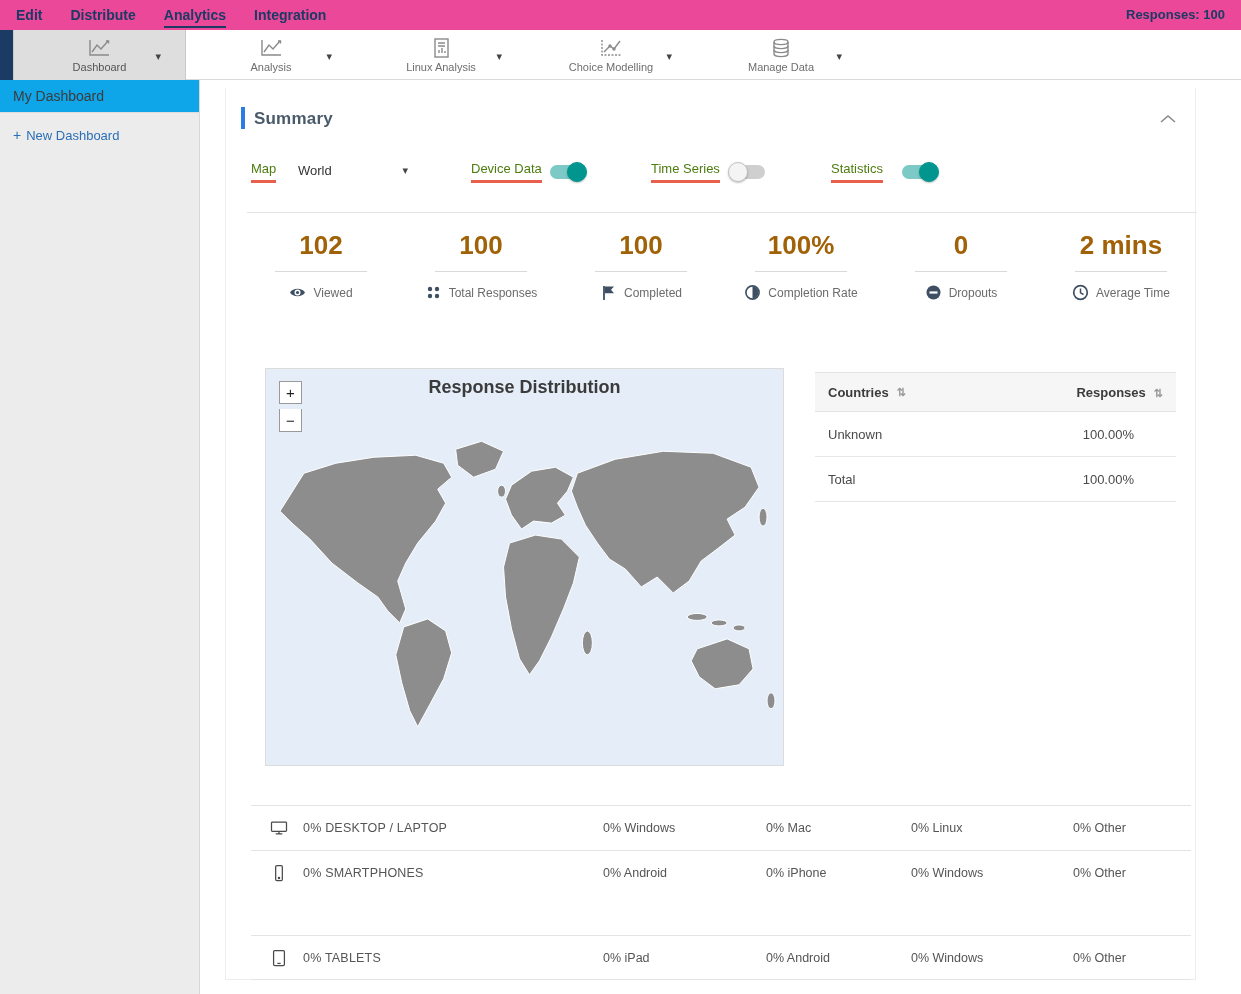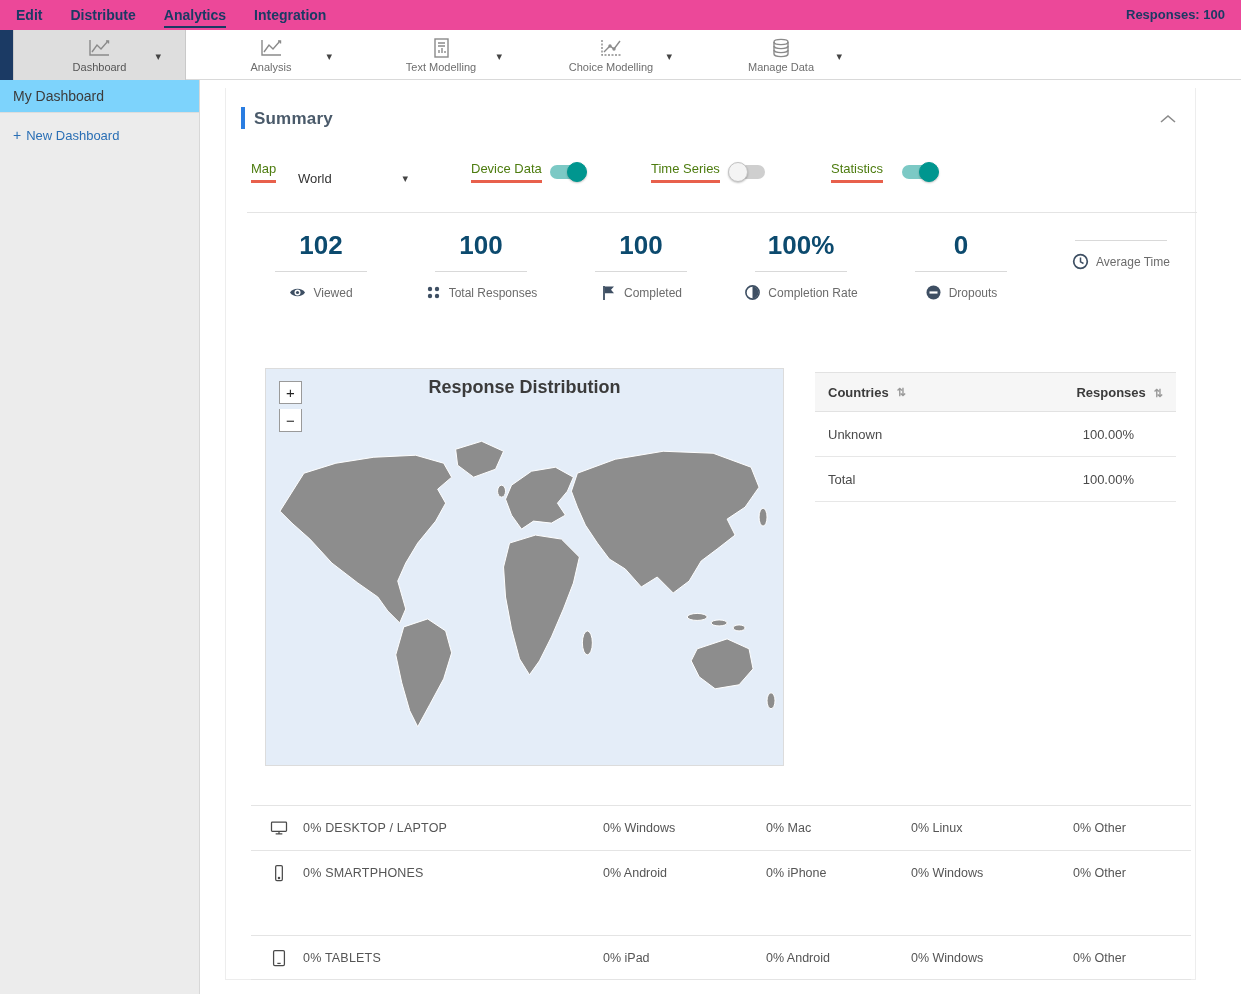--- a/index.html
+++ b/index.html
@@ -21,45 +21,45 @@
   .tool-col { display:flex; flex-direction:column; align-items:center; gap:2px; }
   .tool-label { font-size:11px; color:#6e6e6e; }
   .tool-caret { position:absolute; right:24px; top:20px; font-size:11px; color:#444; }
   .tool-item.selected { background:#dedede; border-left:1px solid #c9c9c9; border-right:1px solid #c9c9c9; }
   .tool-item.selected .tool-label { color:#555; }
   .ticon { width:26px; height:22px; display:block; }
   .ticon * { stroke:#8a8a8a; fill:none; stroke-width:1.4; }
 
   
   .sidebar { position:absolute; left:0; top:80px; width:200px; height:914px; background:#ececec; border-right:1px solid #d8d8d8; }
-  .side-item { height:33px; background:#7dd3fc; border-bottom:1px solid #ddd; display:flex; align-items:center; padding-left:13px; font-size:14px; color:#3c3c3c; cursor:pointer; }
+  .side-item { height:33px; background:#0ea5e9; border-bottom:1px solid #ddd; display:flex; align-items:center; padding-left:13px; font-size:14px; color:#3c3c3c; cursor:pointer; }
   .new-dash { margin:14px 0 0 13px; font-size:13px; color:#2a6fb5; cursor:pointer; display:flex; align-items:center; gap:5px; }
   .new-dash .plus { font-size:14px; }
 
   
   .panel { position:absolute; left:225px; top:88px; width:971px; height:892px; background:#fff; border:1px solid #ededed; border-top:none; }
   .summary-accent { position:absolute; left:15px; top:19px; width:4px; height:22px; background:#2a7de1; }
   .summary-title { position:absolute; left:28px; top:21px; font-size:17px; color:#4a5a6a; font-weight:bold; letter-spacing:.2px; }
   .collapse-btn { position:absolute; right:18px; top:24px; width:18px; height:14px; cursor:pointer; }
 
   
   .ctl-label { position:absolute; top:73px; font-size:13px; color:#4d7c0f; }
   .ctl-label .txt { padding-bottom:4px; display:inline-block; }
   .red-under { border-bottom:3px solid #e8604c; }
-  .map-select { position:absolute; left:72px; top:70px; width:110px; height:24px; display:flex; align-items:center; justify-content:space-between; cursor:pointer; font-size:13px; color:#333;margin-top:8px; }
+  .map-select { position:absolute; left:72px; top:70px; width:110px; height:24px; display:flex; align-items:center; justify-content:space-between; cursor:pointer; font-size:13px; color:#333; }
   .map-select .caret { font-size:11px; color:#444; }
   .toggle { position:absolute; top:77px; width:36px; height:14px; border-radius:8px; background:#cfcfcf; cursor:pointer; }
   .toggle .knob { position:absolute; top:-3px; left:-1px; width:20px; height:20px; border-radius:50%; background:#f4f4f4; border:1px solid #c2c2c2; box-shadow:0 1px 2px rgba(0,0,0,.25); transition:left .1s; }
   .toggle.on { background:#7cc9c5; }
   .toggle.on .knob { left:17px; background:#00968f; border-color:#00968f; }
   .ctl-divider { position:absolute; left:21px; top:124px; width:950px; border-top:1px solid #e4e4e4; }
 
   
   .stat { position:absolute; top:142px; width:160px; text-align:center; }
-  .stat .num { font-size:26px; font-weight:bold; color:#0c4a6e; }
+  .stat .num { font-size:26px; font-weight:bold; color:#a16207; }
   .stat .rule { width:92px; margin:10px auto 0; border-bottom:1px solid #d9d9d9; }
   .stat .meta { margin-top:12px; display:flex; align-items:center; justify-content:center; gap:7px; }
   .stat .meta .lbl { font-size:12px; color:#6b6b6b; }
   .sicon { width:17px; height:17px; display:block; }
 
   
   .map-box { position:absolute; left:39px; top:280px; width:519px; height:398px; background:#e4edf8; border:1px solid #dcdcdc; overflow:hidden; }
   .map-title { position:absolute; left:0; right:0; top:8px; text-align:center; font-size:18px; font-weight:bold; color:#3b3b3b; }
   .map-svg { position:absolute; left:0; top:26px; width:519px; height:372px; }
   .map-svg path, .map-svg ellipse { fill:#8d8d8d; stroke:#fff; stroke-width:1; }
@@ -127,21 +127,21 @@
       <span class="tool-caret">▾</span>
     </div>
 
     <div class="tool-item" style="left:356px; width:170px;">
       <div class="tool-col">
         <svg class="ticon" viewBox="0 0 26 22">
             <rect x="7" y="2" width="13" height="18"></rect>
             <path d="M10 6 h7 M10 9 h7"></path>
             <path d="M11 16 v-3 M14 16 v-5 M17 16 v-2"></path>
           </svg>
-        <span class="tool-label">Text Modelling</span>
+        <span class="tool-label">Linux Analysis</span>
       </div>
       <span class="tool-caret">▾</span>
     </div>
 
     <div class="tool-item" style="left:526px; width:170px;">
       <div class="tool-col">
         <svg class="ticon" viewBox="0 0 26 22">
             <path d="M4 3 V18 H23" stroke-dasharray="2 1.5"></path>
             <path d="M6 15 L12 9 L16 12 L22 4"></path>
             <circle cx="12" cy="9" r="1"></circle>
@@ -261,20 +261,21 @@
       <div class="meta">
         <svg class="sicon" viewBox="0 0 17 17">
             <circle cx="8.5" cy="8.5" r="7" fill="#3e4f63"></circle>
             <rect x="4.5" y="7.4" width="8" height="2.2" fill="#fff"></rect>
           </svg>
         <span class="lbl">Dropouts</span>
       </div>
     </div>
 
     <div class="stat" style="left:815px;">
+      <div class="num">2 mins</div>
       <div class="rule"></div>
       <div class="meta">
         <svg class="sicon" viewBox="0 0 17 17">
             <circle cx="8.5" cy="8.5" r="6.8" fill="none" stroke="#3e4f63" stroke-width="1.7"></circle>
             <path d="M8.5 4.5 V8.8 L11.5 10.5" fill="none" stroke="#3e4f63" stroke-width="1.5"></path>
           </svg>
         <span class="lbl">Average Time</span>
       </div>
     </div>
 

